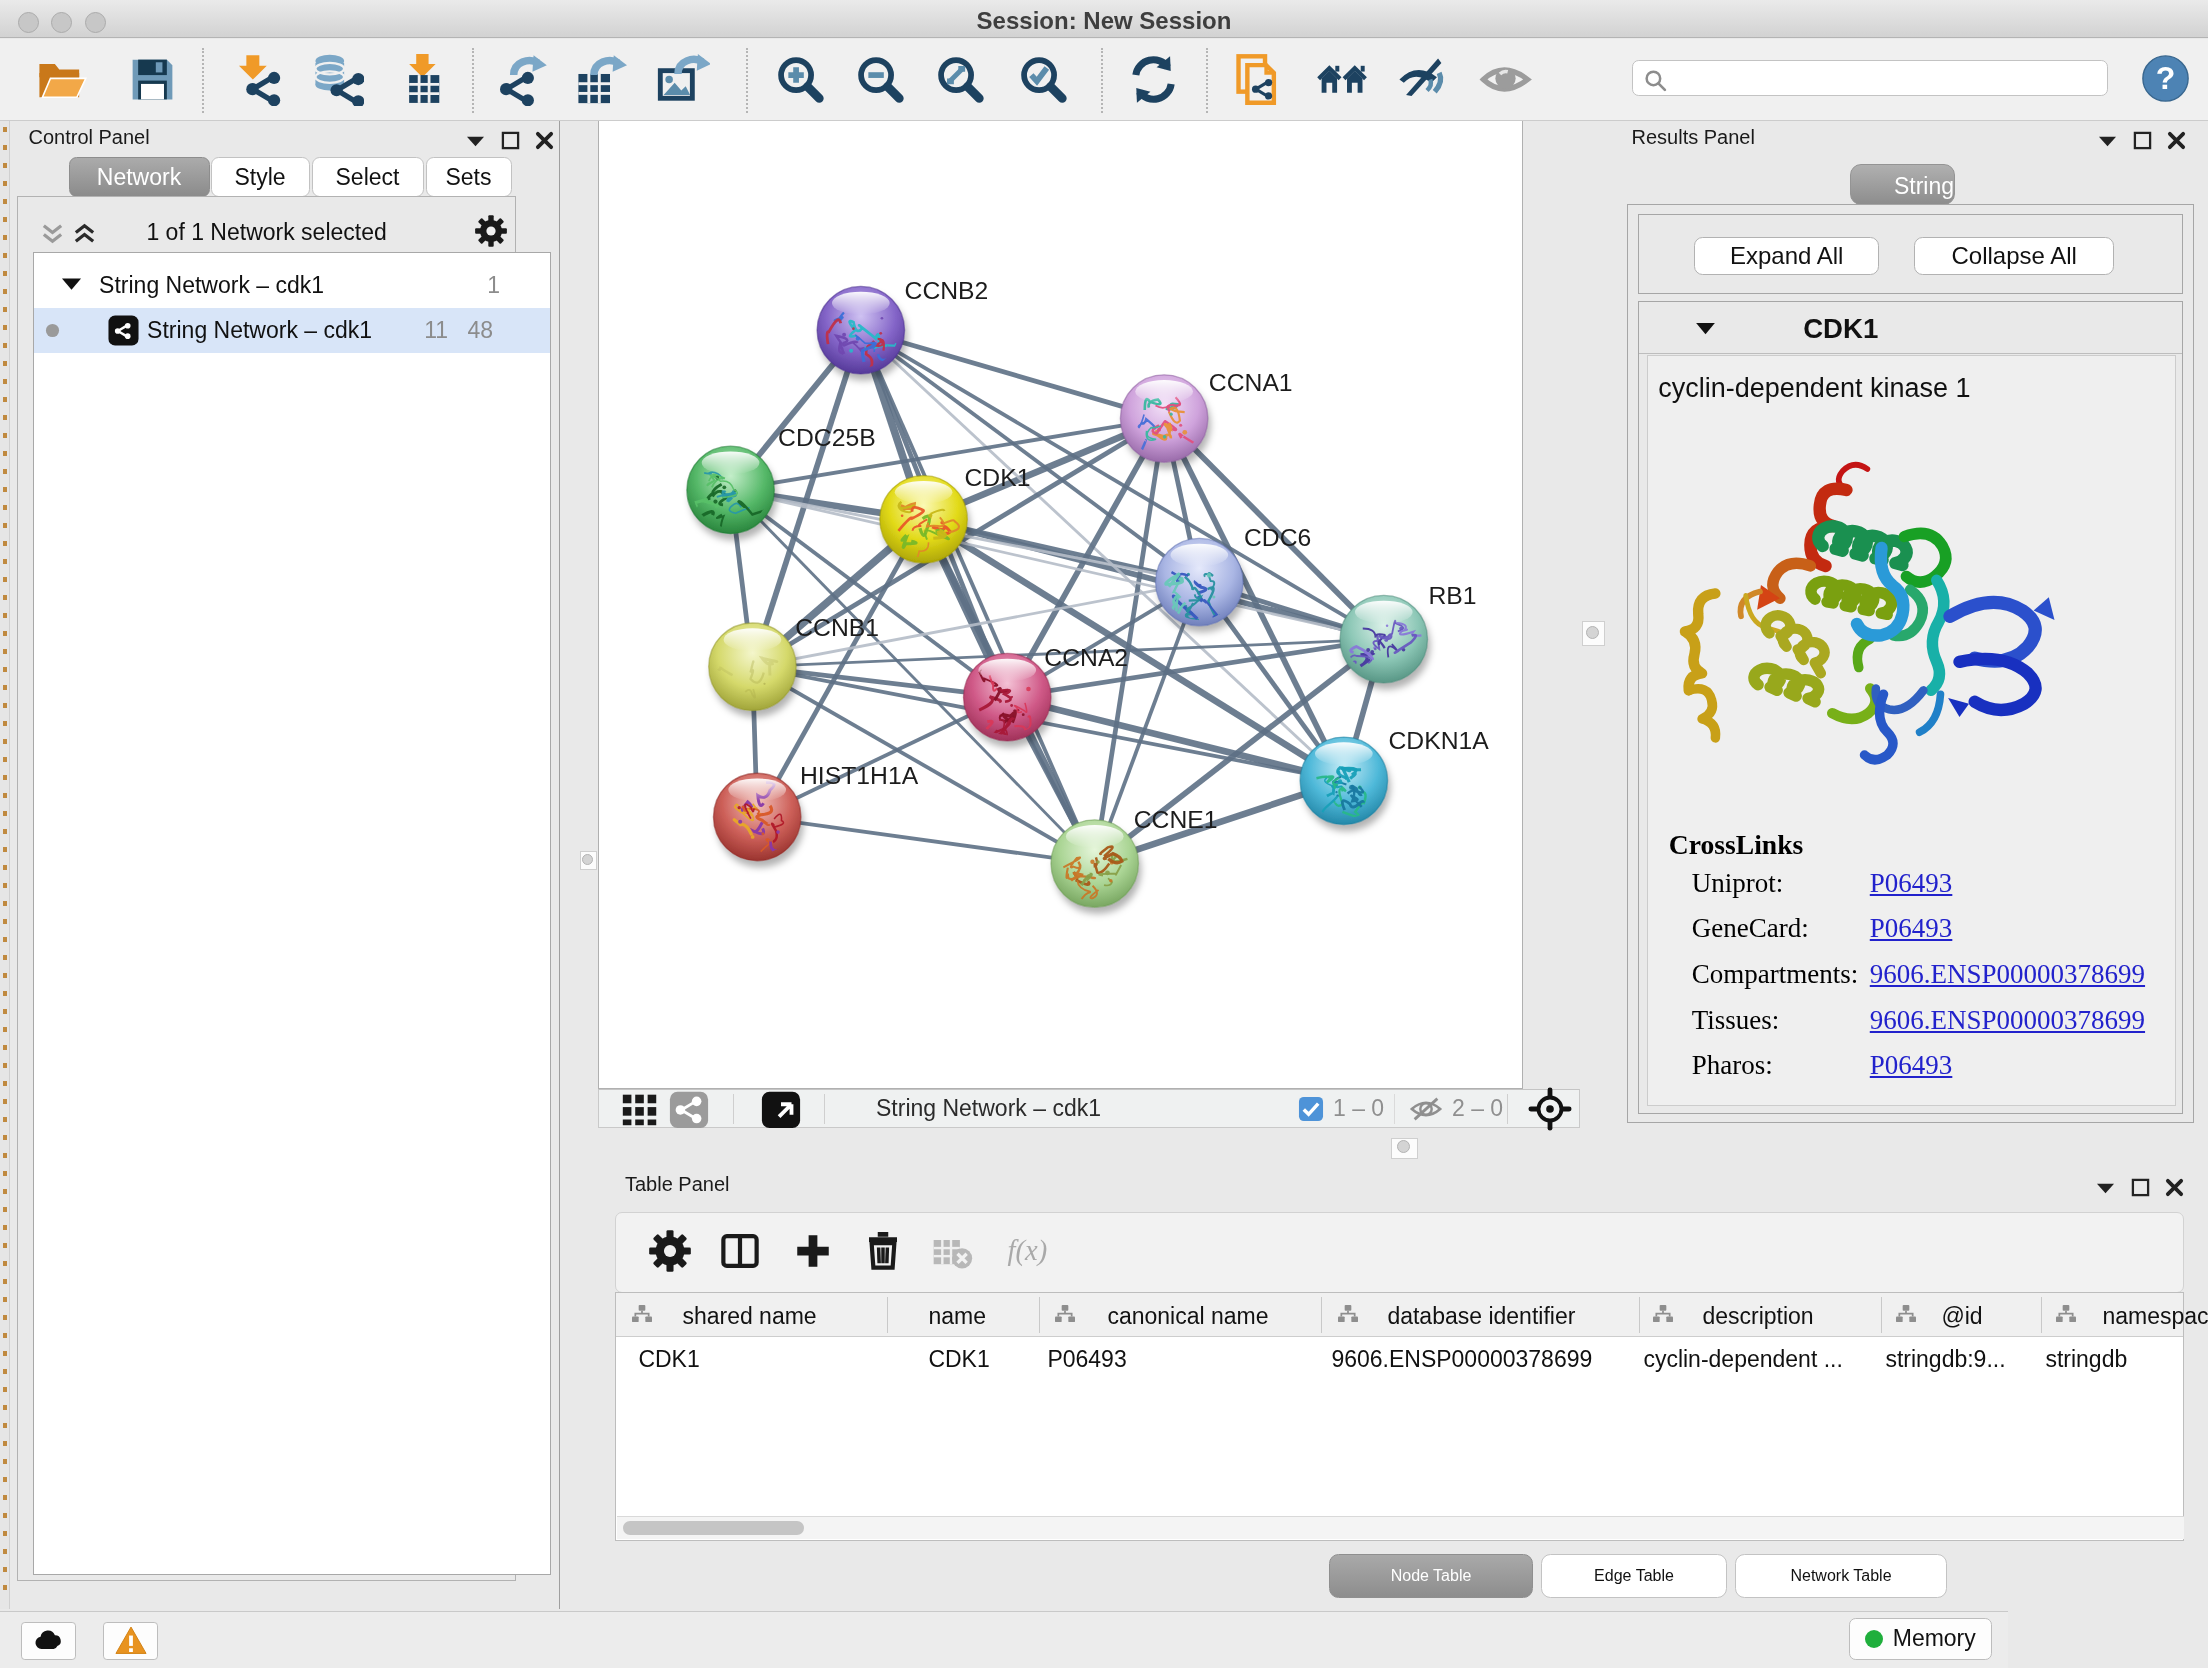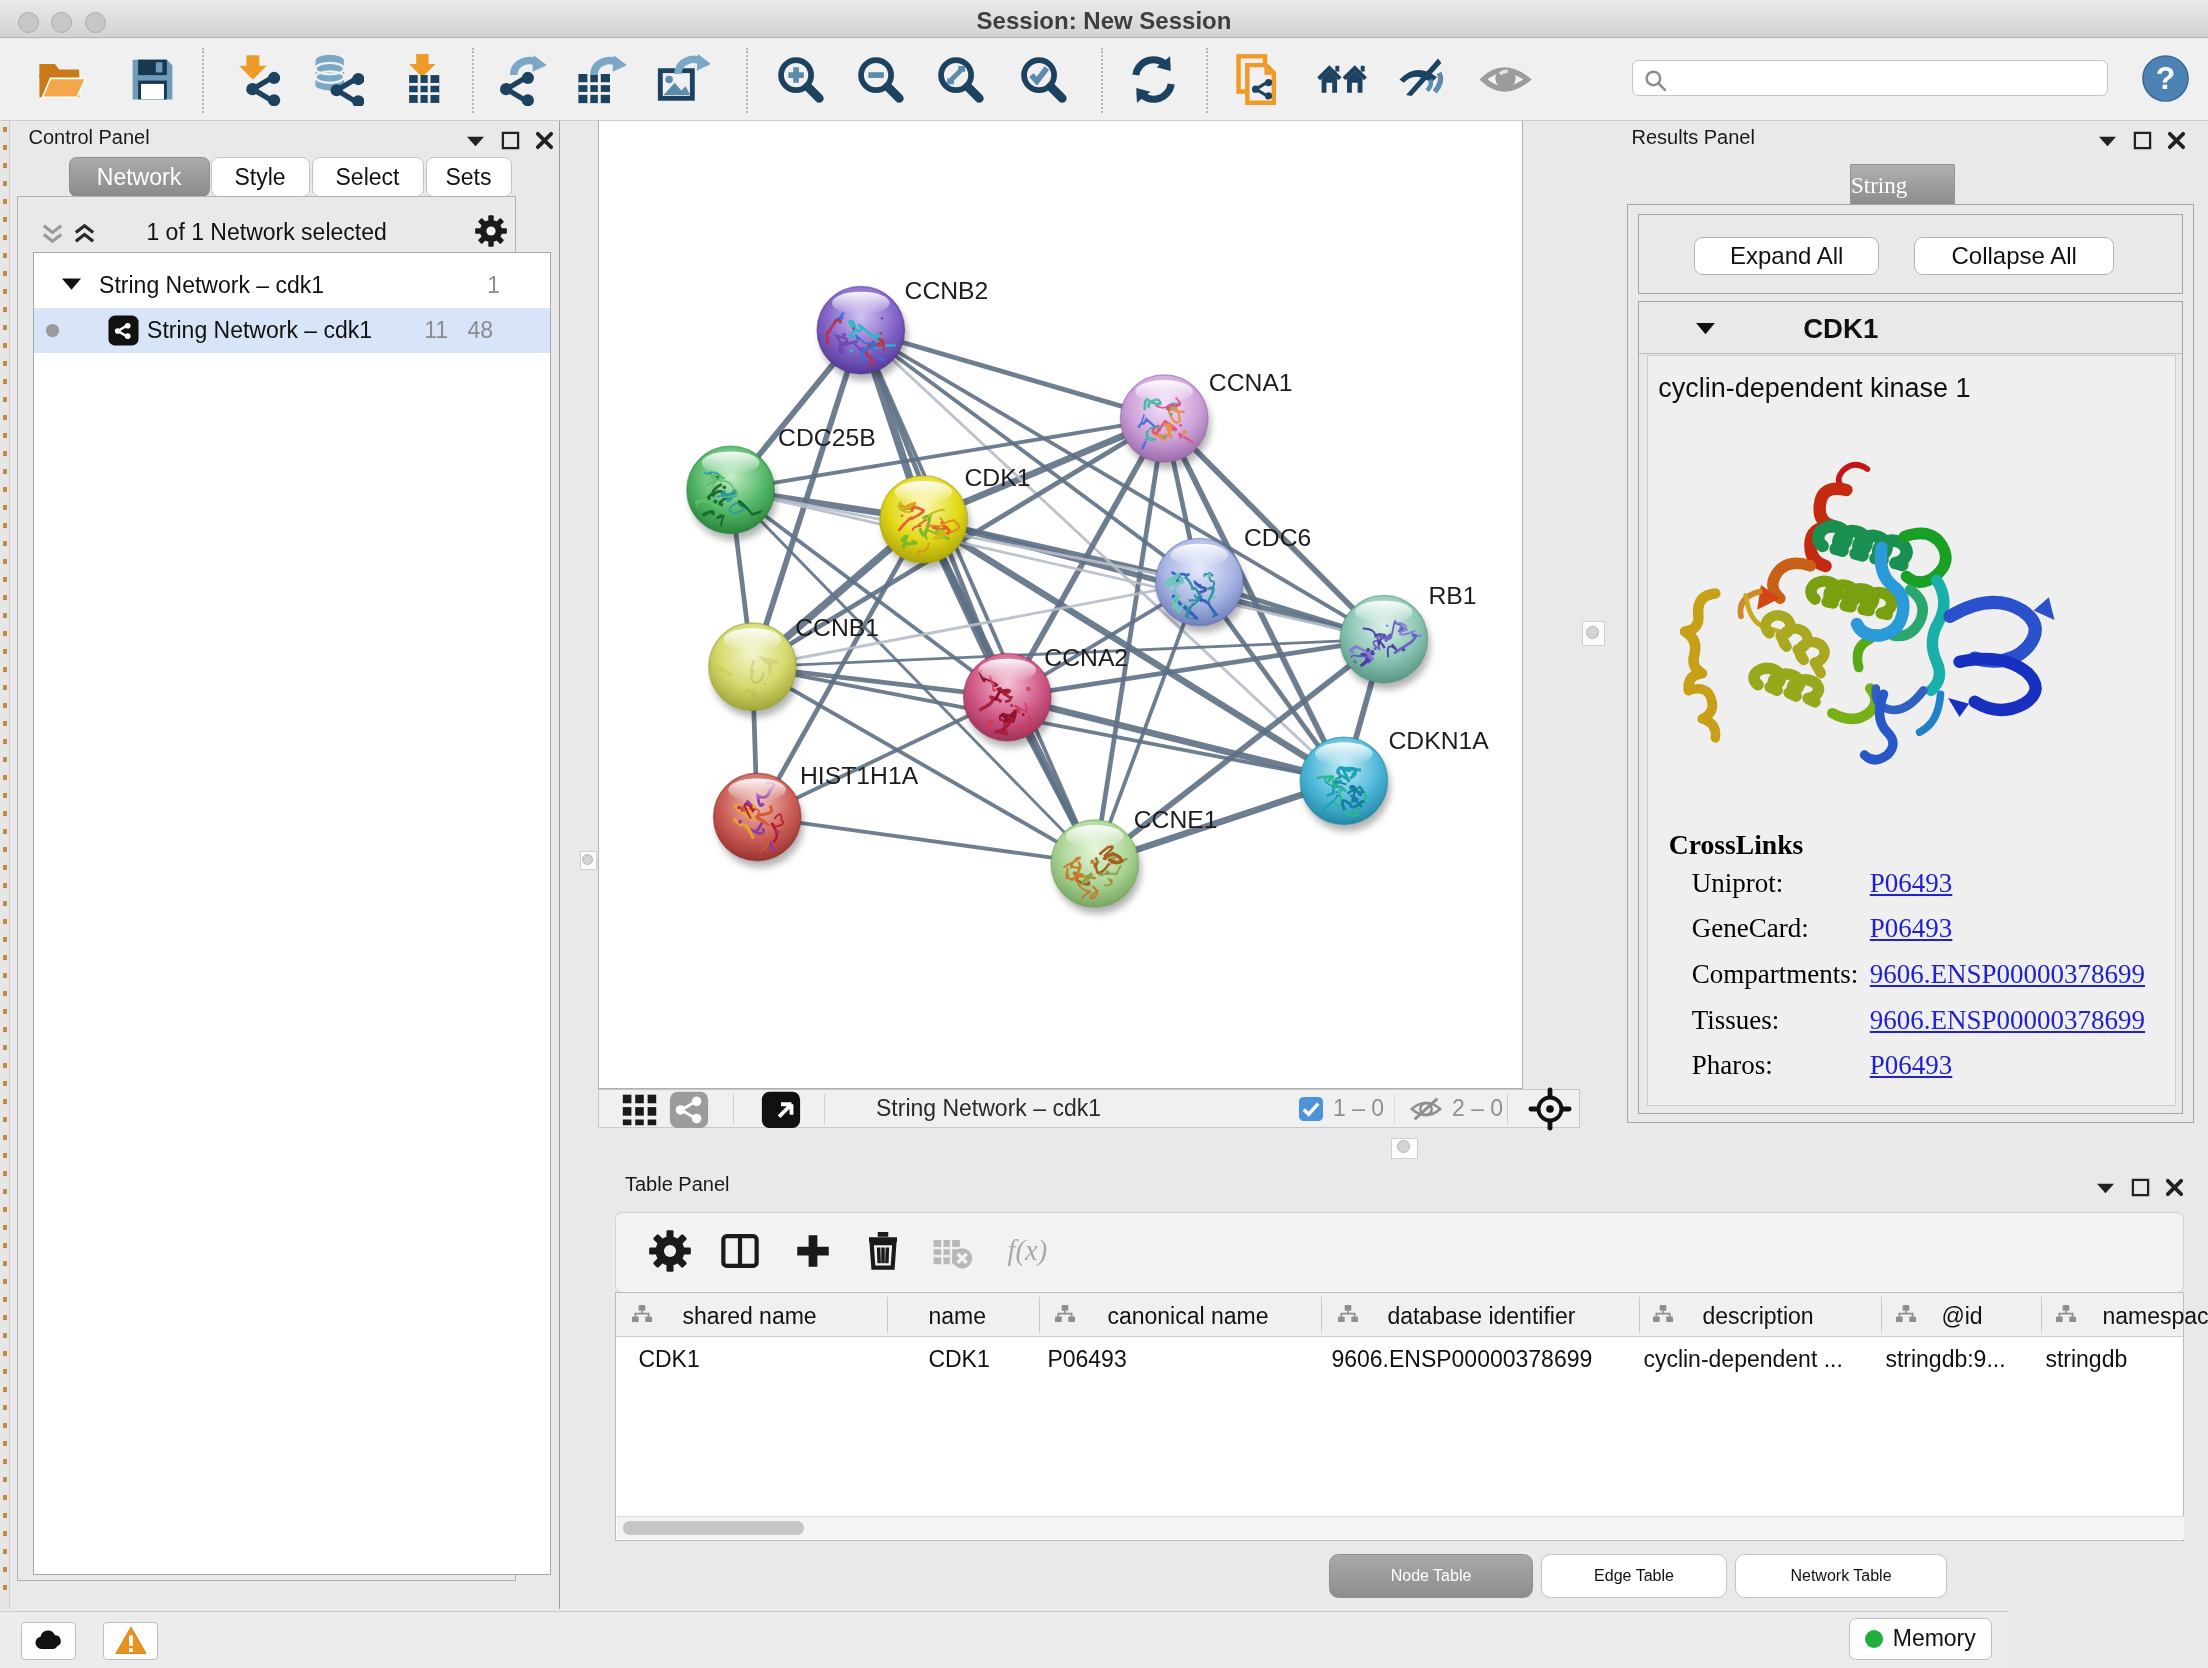--- a/index.html
+++ b/index.html
@@ -55,22 +55,22 @@
   #net-canvas { left:598px; top:121px; width:925px; height:968px; background:#ffffff;
     border:1px solid #b0b0b0; border-top:none; }
   #net-status { left:598px; top:1089px; width:982px; height:39px; background:#eff1f1; border:1px solid #c9c9c9; border-top:1px solid #c4c4c4; }
   .ns-item { position:absolute; top:0; height:100%; display:flex; align-items:center; }
   .ns-sep { position:absolute; top:3.8px; height:30px; width:1px; background:#cfcfcf; }
   #ns-title { font-size:23px; color:#2b2b2b; }
   .ns-count { font-size:23px; color:#8f8f8f; }
 
   
   #results-panel { left:1621px; top:121px; width:578px; height:1041px; background:#e9e9e9; }
-  #rp-tab { position:absolute; left:229px; top:43px; width:105px; height:41px; border:1px solid #949494; border-radius:1px;
-    background:linear-gradient(#b0b0b0,#8d8d8d); color:#fff; font-size:23px; text-align:left; line-height:42px;font-family:Liberation Serif, serif; }
+  #rp-tab { position:absolute; left:229px; top:43px; width:105px; height:41px; border:1px solid #949494; border-radius:11px;
+    background:linear-gradient(#b0b0b0,#8d8d8d); color:#fff; font-size:23px; text-align:right; line-height:42px; }
   #rp-outer { position:absolute; left:5.7px; top:83px; width:567px; height:919px; border:1px solid #a6a6a6; background:#e9e9e9; }
   #rp-box1 { position:absolute; left:10.5px; top:8.6px; width:545px; height:80px; border:1px solid #a6a6a6; }
   .rp-btn { position:absolute; top:22px; height:38px; border:1px solid #b2b2b2; border-radius:8.6px; background:#ffffff;
     font-size:24px; color:#111; text-align:center; line-height:36px; }
   #rp-box2 { position:absolute; left:10.5px; top:96px; width:545px; height:813px; border:1px solid #a6a6a6; }
   #rp-entry-header { position:absolute; left:0; top:0; width:100%; height:52px; border-bottom:1px solid #bdbdbd; }
   #rp-entry-name { position:absolute; left:164px; top:11.4px; font-size:27.6px; font-weight:bold; color:#111; }
   #rp-content { position:absolute; left:7.6px; top:53px; width:529px; height:751px; background:#efefef; border:1px solid #cccccc; }
   #rp-desc { position:absolute; left:10.5px; top:17px; font-size:27px; color:#111; }
   #rp-structure { position:absolute; left:7.6px; top:57px; }

